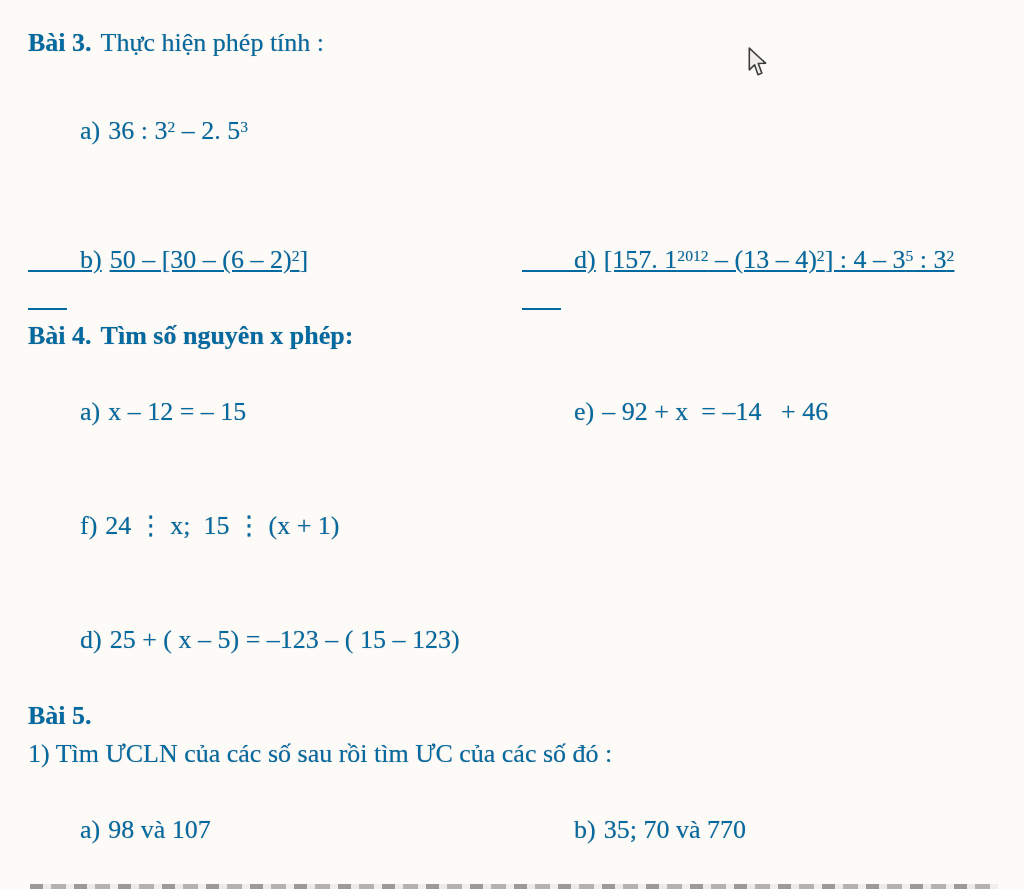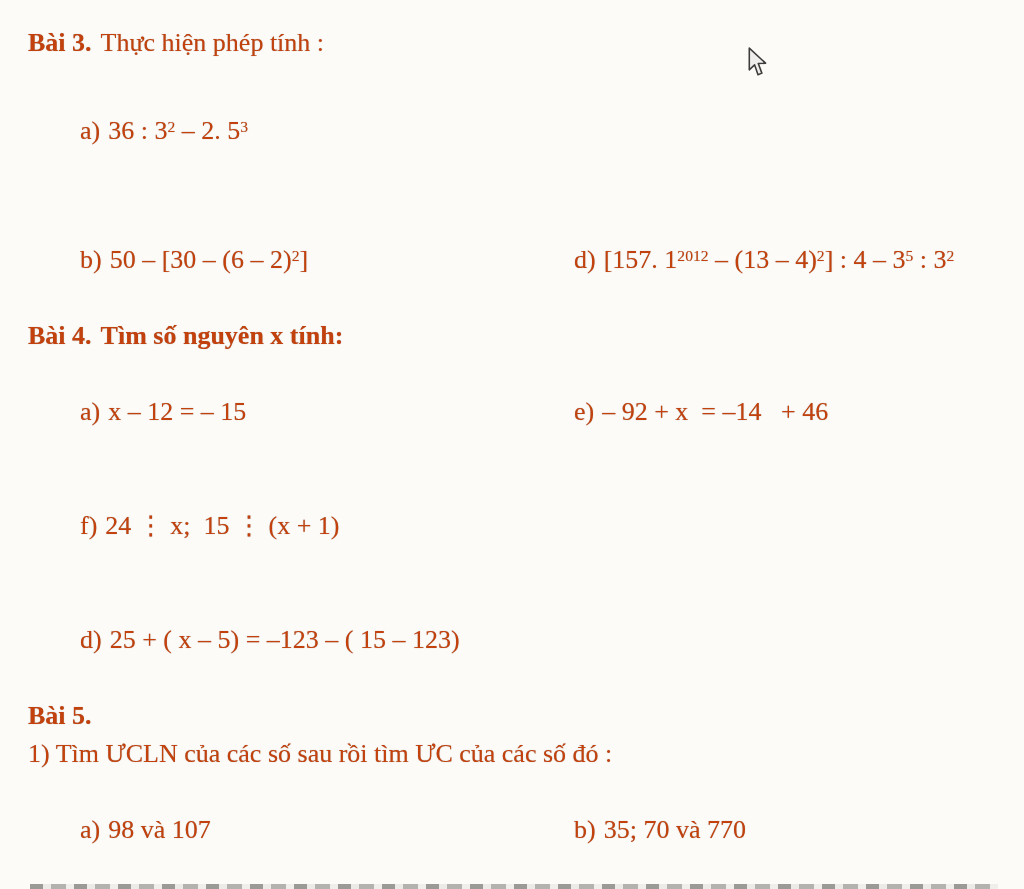--- a/index.html
+++ b/index.html
@@ -1,35 +1,35 @@
 <!DOCTYPE html>
 <html><head>
 <meta charset="utf-8">
 <style>
   html,body { margin:0; padding:0; }
   .page {
     position:relative;
     width:1024px; height:889px;
     background:#fcfbf8;
     font-family:"Liberation Serif", serif;
-    color:#c2410c;
+    color:#0369a1;
     overflow:hidden;
     text-shadow:0 0 1px rgba(50,50,48,.38);
   }
   .content { position:absolute; left:28px; top:24px; width:978px; }
   .line { line-height:38px; font-size:26px; }
   .b { font-weight:bold; }
   .lbl { margin-right:9px; }
   .tag { margin-right:8px; white-space:pre; }
   .math { white-space:pre; }
   .row { display:flex; }
   .lcol { width:494px; flex:none; white-space:pre; }
   .rcol { flex:1; white-space:pre; }
   .mt12 { margin-top:12px; }
-  .mt15 { margin-top:15px; }
+  .mt15 { margin-top:15px;text-decoration:underline; }
   sup { font-size:60%; line-height:0; vertical-align:7px; }
   .cursor { position:absolute; left:744px; top:47px; width:27px; height:30px; }
   .cutoff {
     position:absolute; left:30px; right:26px; bottom:0; height:5px;
     background:repeating-linear-gradient(90deg,
       rgba(35,35,33,.60) 0 13px, rgba(35,35,33,.10) 13px 21px,
       rgba(35,35,33,.45) 21px 36px, rgba(35,35,33,.08) 36px 44px);
     opacity:.75;
   }
 </style>
@@ -50,21 +50,21 @@
     <div class="row line mt15">
       <div class="lcol">
         <span class="tag">b)</span><span class="math">50 – [30 – (6 – 2)<sup>2</sup>]</span>
       </div>
       <div class="rcol">
         <span class="tag">d)</span><span class="math">[157. 1<sup>2012</sup> – (13 – 4)<sup>2</sup>] : 4 – 3<sup>5</sup> : 3<sup>2</sup></span>
       </div>
     </div>
 
     <div class="line b">
-      <span class="lbl">Bài 4.</span><span>Tìm số nguyên x tính:</span>
+      <span class="lbl">Bài 4.</span><span>Tìm số nguyên x phép:</span>
     </div>
     <div class="row line">
       <div class="lcol">
         <span class="tag">a)</span><span class="math">x – 12 = – 15</span>
       </div>
       <div class="rcol">
         <span class="tag">e)</span><span class="math">– 92 + x  = –14   + 46</span>
       </div>
     </div>
     <div class="row line">

